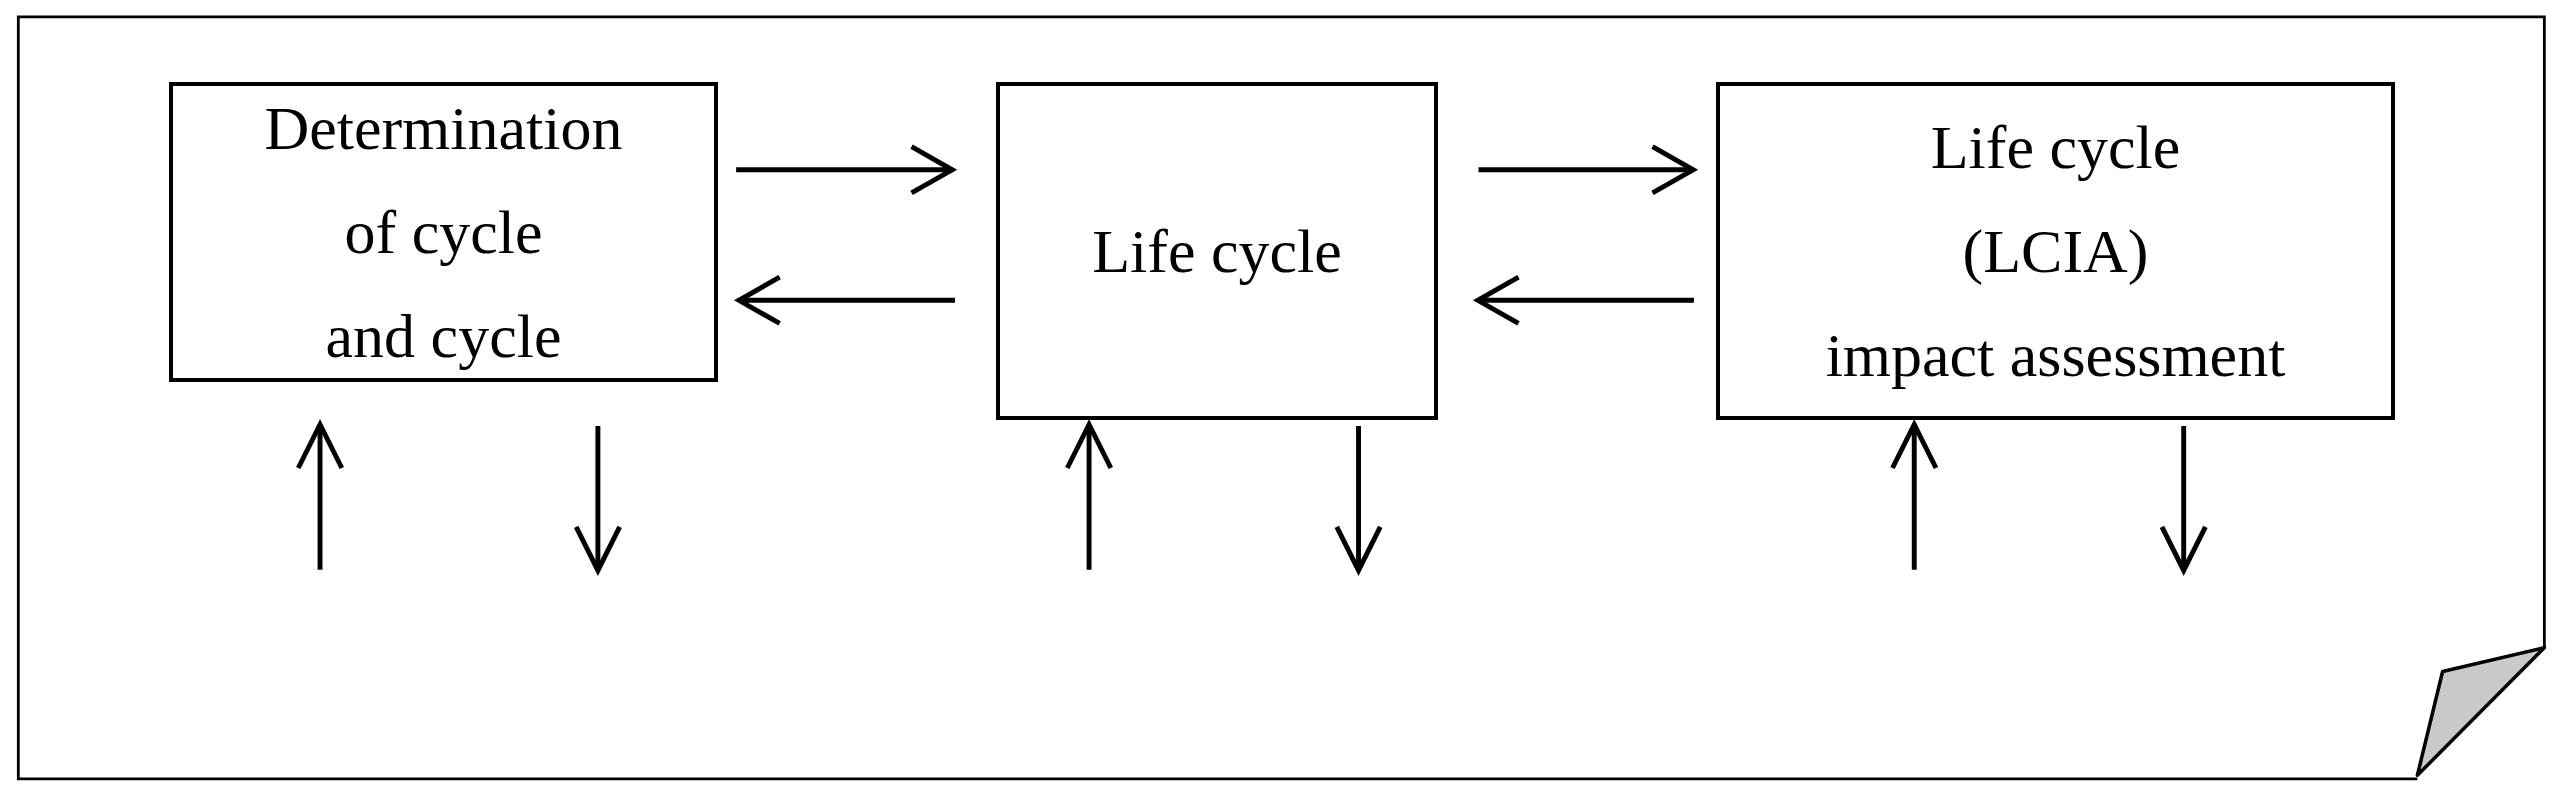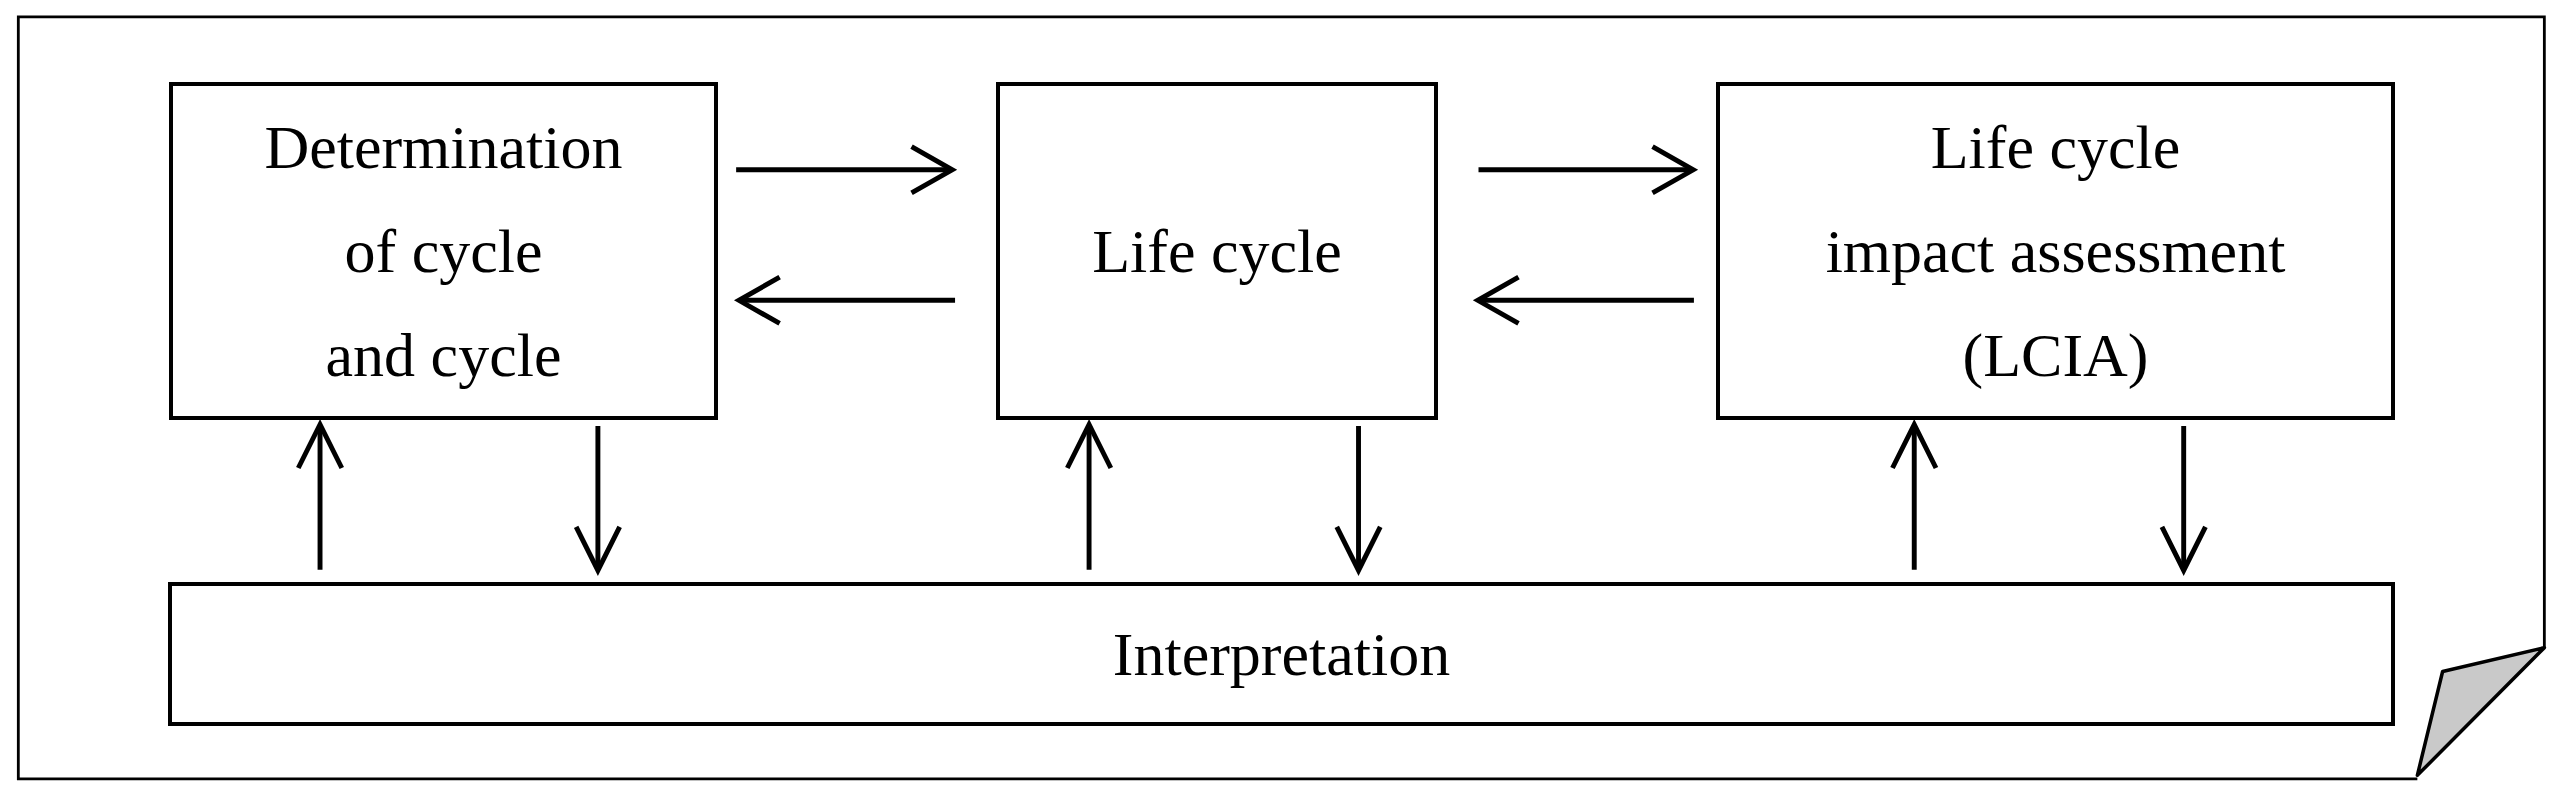--- a/index.html
+++ b/index.html
@@ -33,21 +33,21 @@
     flex-direction: column;
     align-items: center;
     justify-content: center;
     text-align: center;
   }
   .node .line {
     font-size: 62px;
     line-height: 104px;
     white-space: nowrap;
   }
-  .box-goal   { left: 169px;  top: 82px; width: 549px;  height: 338px; }
+  .box-goal   { left: 169px;  top: 82px; width: 549px;  height: 300px; }
   .box-lci    { left: 996px; top: 82px; width: 442px;  height: 338px; }
   .box-lcia   { left: 1716px; top: 82px; width: 679px;  height: 338px; }
   .box-interp { left: 168px;  top: 582px; width: 2227px; height: 144px; }
 
   .stroke {
     stroke: var(--ink, #000000);
     fill: none;
   }
   .frame-stroke  { stroke-width: 4px; }
   .arrow-stroke  { stroke-width: 7px; }
@@ -97,22 +97,19 @@
     <div class="line">of cycle</div>
     <div class="line">and cycle</div>
   </div>
 
   <div class="node box-lci">
     <div class="line">Life cycle</div>
   </div>
 
   <div class="node box-lcia">
     <div class="line">Life cycle</div>
+    <div class="line">(LCIA)</div>
     <div class="line">impact assessment</div>
-    <div class="line">(LCIA)</div>
   </div>
 
-  <div class="node box-interp">
-    <div class="line">Interpretation</div>
-  </div>
 
 </div>
 
 
 </body></html>

